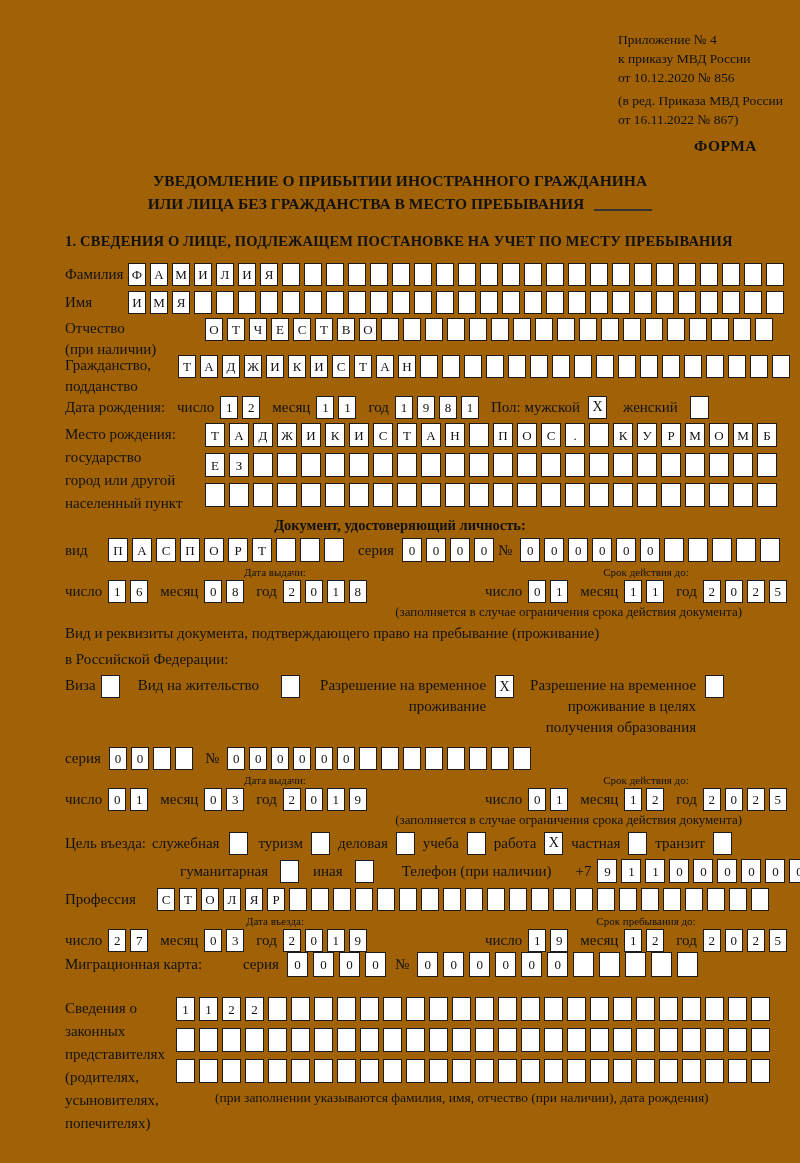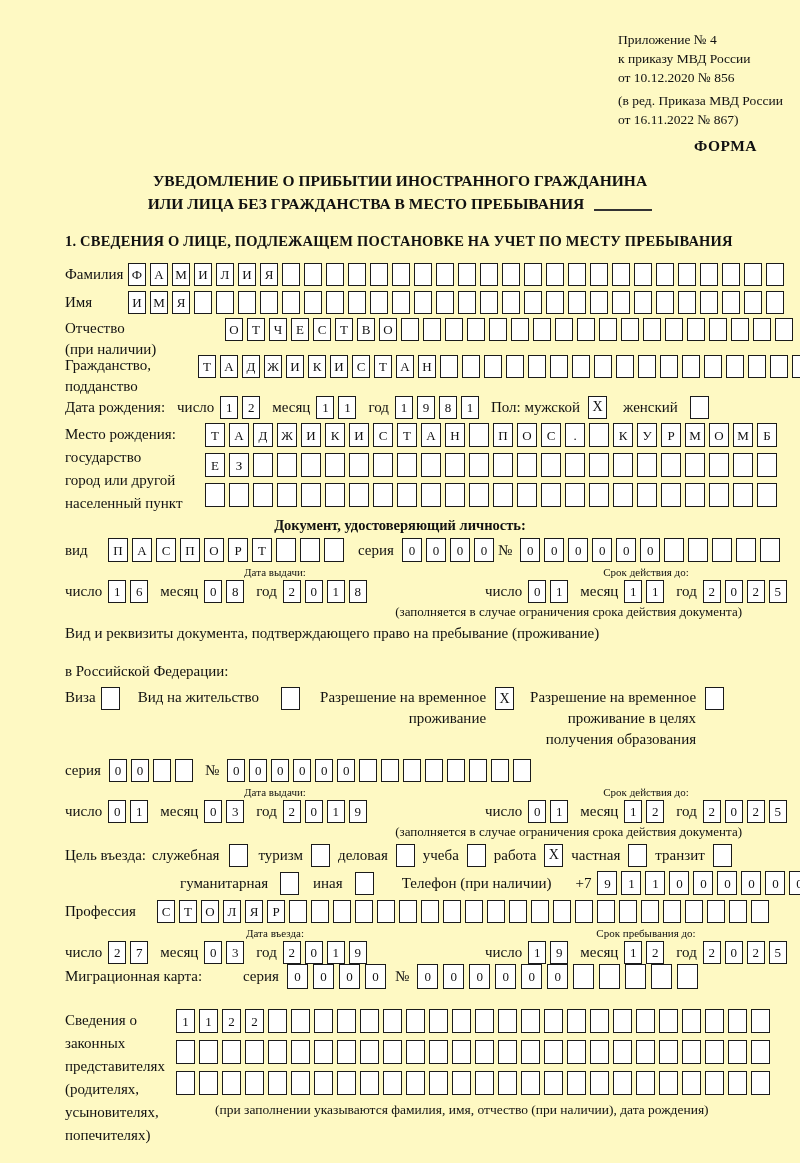--- a/index.html
+++ b/index.html
@@ -1,30 +1,30 @@
 <!DOCTYPE html>
 <html><head>
 <meta charset="utf-8">
 <style>
   html,body{margin:0;padding:0;background:#e8e8e8;}
   .page{
-    width:800px;height:1163px;background:#fef9c3;margin:0 auto;
+    width:800px;height:1163px;background:#a16207;margin:0 auto;
     font-family:"Liberation Serif","DejaVu Serif",serif;color:#111;
     box-sizing:border-box;padding:30px 10px 10px 65px;overflow:hidden;
     position:relative;
   }
   .annex{margin-left:553px;font-size:13.5px;line-height:19px;}
   .annex .ed{margin-top:4px;}
   .forma{text-align:right;padding-right:33px;font-weight:bold;font-size:15.5px;margin-top:8px;letter-spacing:.5px;}
   .title{margin-left:-55px;width:780px;text-align:center;font-weight:bold;font-size:15.5px;line-height:23px;margin-top:14px;}
   .title-underline{display:inline-block;width:58px;border-bottom:2px solid #333;margin-left:10px;transform:translateY(2px);}
   .sect{font-weight:bold;font-size:14.5px;margin-top:18px;letter-spacing:.2px;}
   .formbody{margin-top:12px;}
   .row{display:flex;align-items:center;margin-bottom:4px;min-height:24px;}
-  .row.top{align-items:flex-start;margin-bottom:-5px;gap:20px;}
+  .row.top{align-items:flex-start;margin-bottom:-5px;}
   .lbl{font-size:15px;flex:none;}
   .w63{width:63px;}
   .lbl2{flex:none;font-size:15px;line-height:21px;}
   .boxes{display:flex;flex:none;}
   .cbox{
     box-sizing:border-box;flex:none;width:18px;height:23px;border:1.6px solid #1b1b1b;
     margin-right:4px;display:flex;align-items:center;justify-content:center;
     font-size:13px;line-height:1;background:#fff;
   }
   .lg .cbox{width:20px;height:24px;}
@@ -424,21 +424,21 @@
         <span class="boxes">
             <span class="cbox">2</span>
             <span class="cbox">0</span>
             <span class="cbox">2</span>
             <span class="cbox">5</span>
           </span>
       </div>
     </div>
     <div class="note">(заполняется в случае ограничения срока действия документа)</div>
 
-    <div class="intro" style="margin-bottom:18px">Вид и реквизиты документа, подтверждающего право на пребывание (проживание)</div>
+    <div class="intro" style="margin-bottom:6px">Вид и реквизиты документа, подтверждающего право на пребывание (проживание)</div>
     <div class="intro">в Российской Федерации:</div>
 
     <div class="opts">
       <span class="opt">
         <span class="olbl">Виза</span>
         <span class="boxes chk" style="margin-left:5px">
             <span class="cbox"></span>
           </span>
       </span>
       <span class="opt" style="margin-left:18px">

